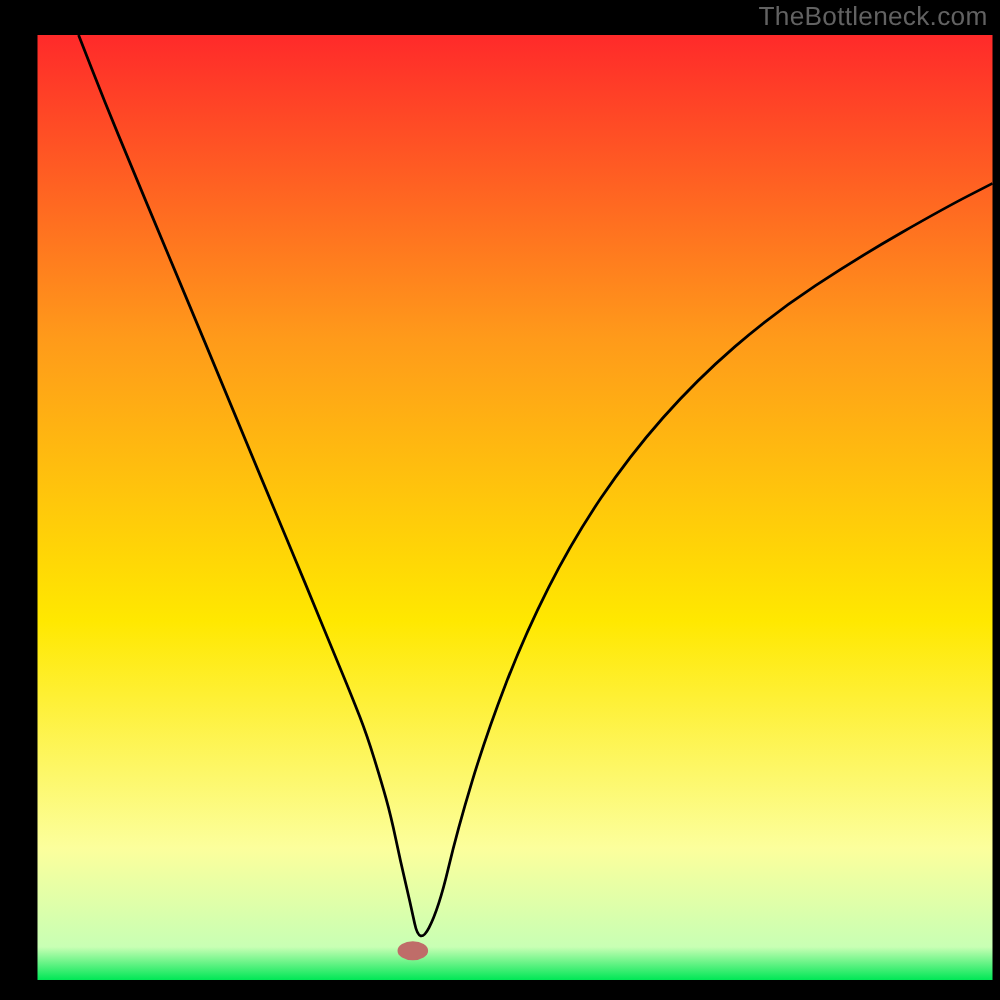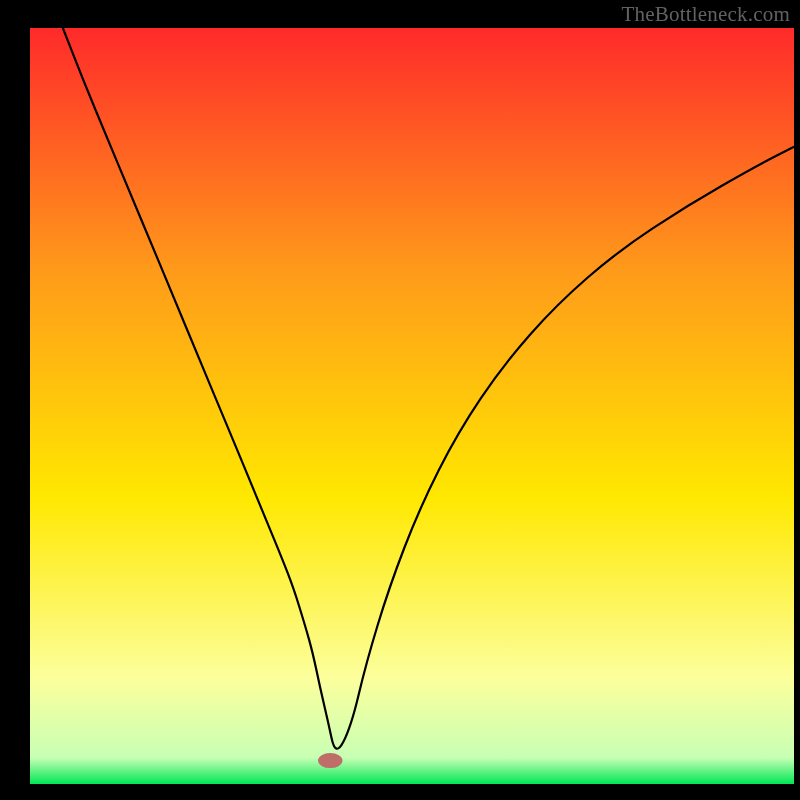--- a/index.html
+++ b/index.html
@@ -8,21 +8,20 @@
     width: 800px;
     height: 800px;
     overflow: hidden;
     font-family: Arial, Helvetica, sans-serif;
   }
   .chart-wrapper {
     position: relative;
     width: 800px;
     height: 800px;
     background: #000;
-    font-family: Liberation Serif, serif;
   }
   .watermark {
     position: absolute;
     top: 2px;
     right: 10px;
     font-size: 21px;
     font-weight: 400;
     color: #626262;
     letter-spacing: 0.2px;
     z-index: 10;

